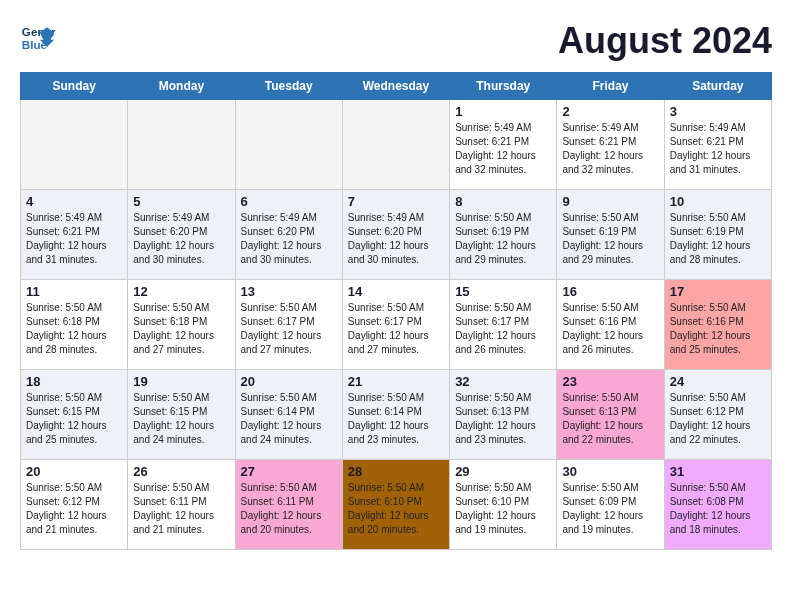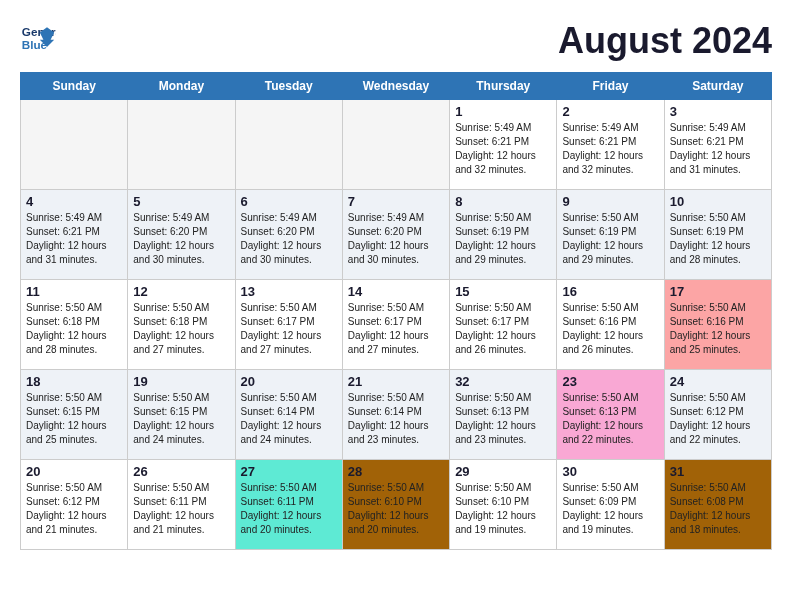--- a/index.html
+++ b/index.html
@@ -292,21 +292,21 @@
 Daylight: 12 hours
 and 21 minutes.</div>
         </td>
         <td style="background: rgb(255, 255, 255);">
           <span class="day-num">26</span>
           <div class="day-info" style="white-space: pre-line;">Sunrise: 5:50 AM
 Sunset: 6:11 PM
 Daylight: 12 hours
 and 21 minutes.</div>
         </td>
-        <td style="background: #5eead4;">
+        <td style="background: #f9a8d4;">
           <span class="day-num">27</span>
           <div class="day-info" style="white-space: pre-line;">Sunrise: 5:50 AM
 Sunset: 6:11 PM
 Daylight: 12 hours
 and 20 minutes.</div>
         </td>
         <td style="background: #a16207;">
           <span class="day-num">28</span>
           <div class="day-info" style="white-space: pre-line;">Sunrise: 5:50 AM
 Sunset: 6:10 PM
@@ -320,21 +320,21 @@
 Daylight: 12 hours
 and 19 minutes.</div>
         </td>
         <td style="background: rgb(255, 255, 255);">
           <span class="day-num">30</span>
           <div class="day-info" style="white-space: pre-line;">Sunrise: 5:50 AM
 Sunset: 6:09 PM
 Daylight: 12 hours
 and 19 minutes.</div>
         </td>
-        <td style="background: #a16207; margin-top: 33px;">
+        <td style="background: #f0abfc; margin-top: 33px;">
           <span class="day-num">31</span>
           <div class="day-info" style="white-space: pre-line;">Sunrise: 5:50 AM
 Sunset: 6:08 PM
 Daylight: 12 hours
 and 18 minutes.</div>
         </td>
       </tr>
     </tbody>
 </table>
 

